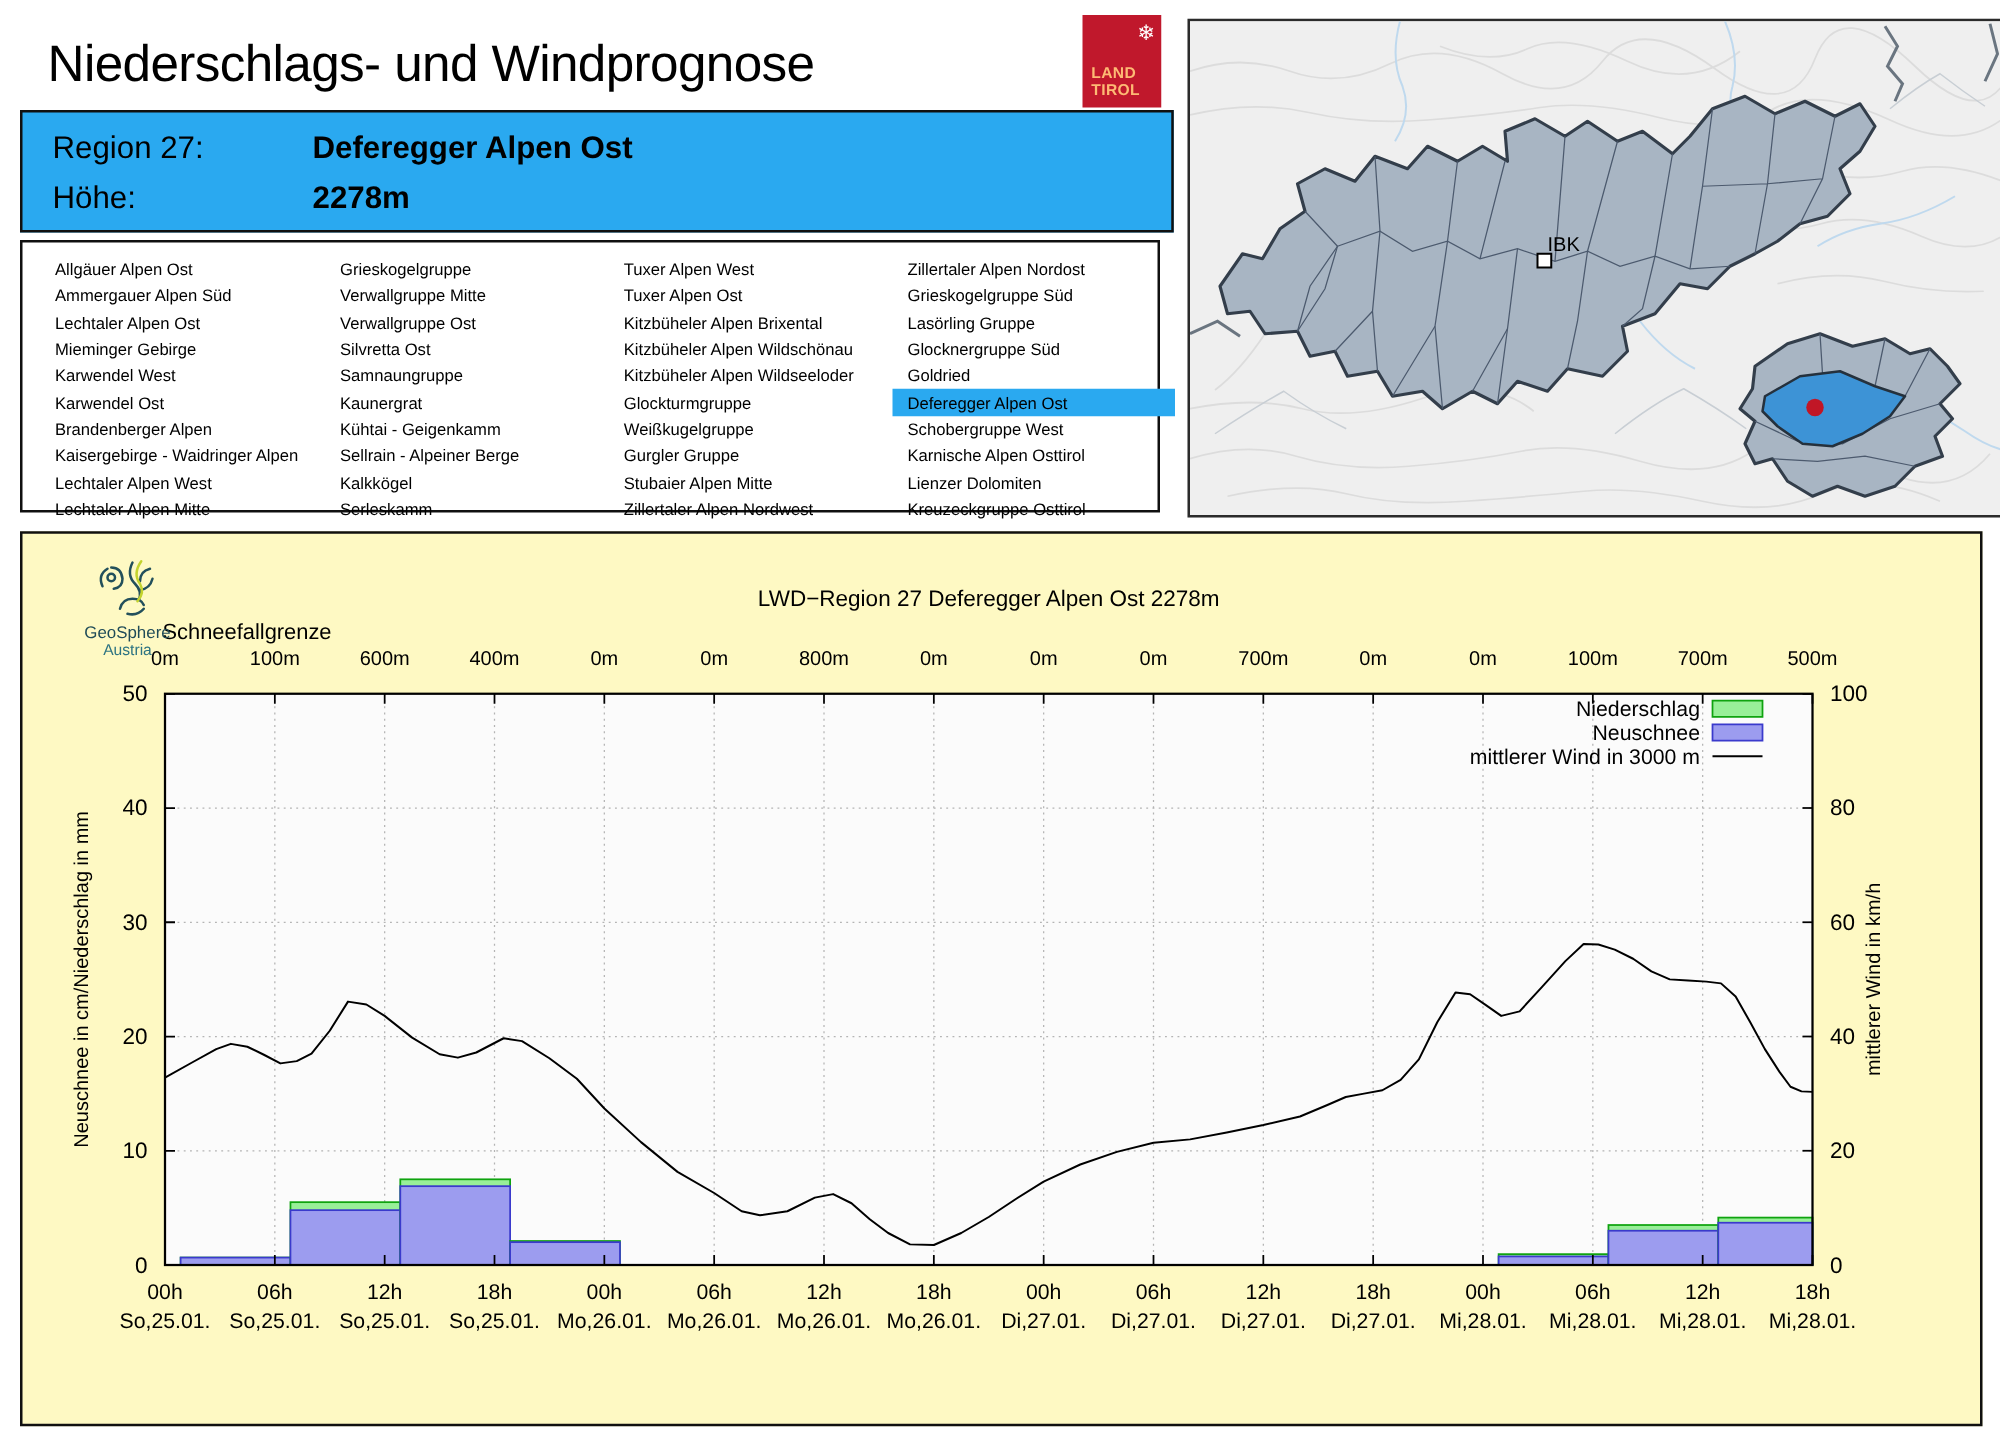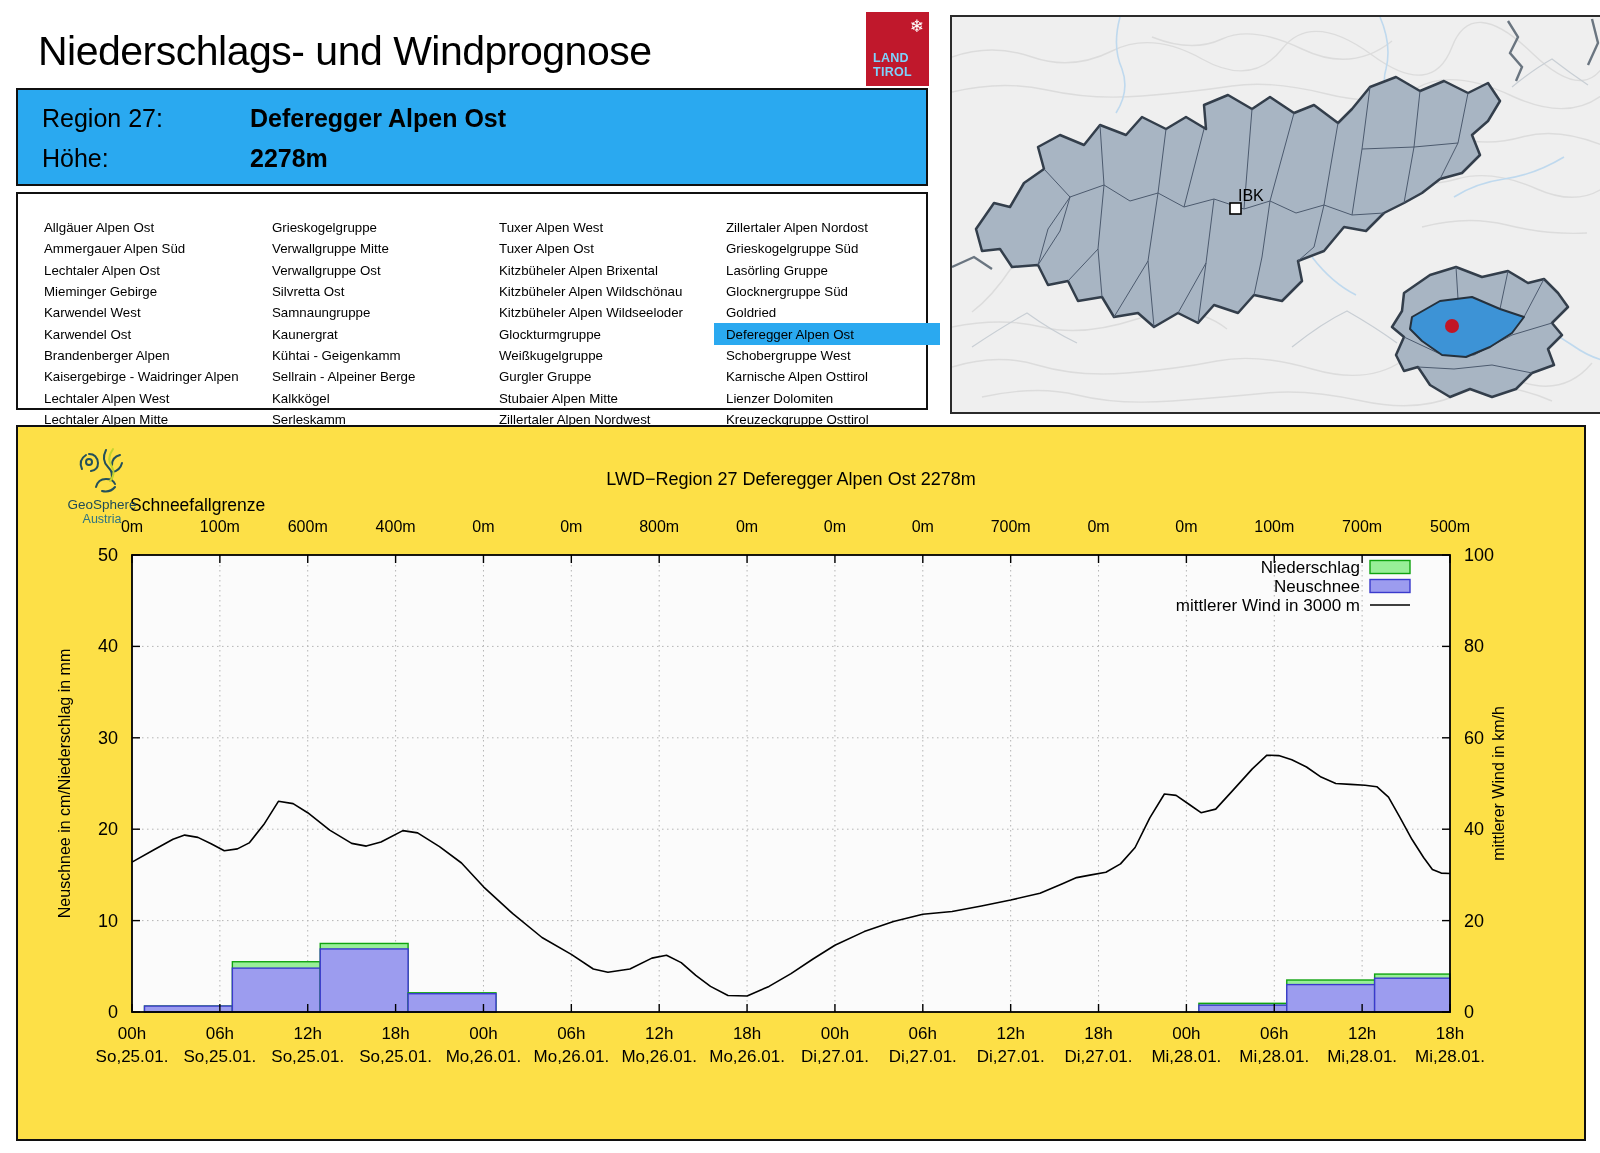--- a/index.html
+++ b/index.html
@@ -2,60 +2,60 @@
 <html><head>
 <meta charset="utf-8">
 <style>
   html,body{margin:0;padding:0;background:#fff;}
   body{width:1600px;height:1153px;position:relative;font-family:"Liberation Sans",sans-serif;color:#000;overflow:hidden;}
 
   
   #page-title{position:absolute;left:22px;top:12px;font-size:41px;font-weight:400;letter-spacing:-0.5px;margin:16px;}
   #lt-logo{position:absolute;left:866px;top:12px;width:63px;height:74px;background:#C0182C;}
   #lt-flake{position:absolute;right:5px;top:4px;color:#fff;font-size:17px;}
-  #lt-text{position:absolute;left:7px;bottom:7px;color:#7dd3fc;font-size:12.5px;font-weight:700;line-height:13.5px;letter-spacing:0.3px;}
+  #lt-text{position:absolute;left:7px;bottom:7px;color:#fdba74;font-size:12.5px;font-weight:700;line-height:13.5px;letter-spacing:0.3px;}
 
   #region-header{position:absolute;left:16px;top:88px;width:908px;height:94px;background:#2AA9F0;border:2px solid #101010;}
   .rh-row{position:absolute;left:24px;font-size:25px;}
   .rh-row .lbl{display:inline-block;width:208px;}
   .rh-row .val{font-weight:700;}
   #rh-row1{top:14px;} #rh-row2{top:54px;}
 
   
   #region-list{position:absolute;left:16px;top:192px;width:908px;height:214px;background:#fff;border:2px solid #101010;}
-  .rl-col{position:absolute;top:23px;}
+  .rl-col{position:absolute;top:11px;}
   .rl-item{height:21.3px;display:flex;align-items:center;font-size:13.3px;padding-left:12px;width:214px;white-space:nowrap;}
   .rl-item.selected{background:#2AA9F0;}
 
   
   #map-panel{position:absolute;left:937px;top:15px;width:660px;height:395px;border:2px solid #2b2b2b;background:#EFEFEF;margin-left:13px;}
   #map-panel svg{display:block;}
 
   
-  #chart-panel{position:absolute;left:16px;top:425px;width:1566px;height:712px;border:2px solid #101010;background:#fde047;}
+  #chart-panel{position:absolute;left:16px;top:425px;width:1566px;height:712px;border:2px solid #101010;background:#fef9c3;}
   #chart-svg{position:absolute;left:0;top:0;}
   #geosphere{position:absolute;left:36px;top:20px;width:96px;text-align:center;}
   #geosphere .gs-name{font-size:13.5px;font-weight:400;color:#1F4B57;line-height:15px;}
   #geosphere .gs-country{font-size:12.5px;color:#2E7482;line-height:14px;}
   text{font-family:"Liberation Sans",sans-serif;}
 </style>
 </head>
 <body>
 
 <h1 id="page-title">Niederschlags- und Windprognose</h1>
 
 <div id="lt-logo" style="background: rgb(192, 24, 44);">
   <div id="lt-flake">❄</div>
   <div id="lt-text">
     <div>LAND</div>
     <div>TIROL</div>
   </div>
 </div>
 
-<div id="region-header" style="background: rgb(42, 169, 240);">
+<div id="region-header" style="background: rgb(42, 169, 240); padding-left: 11px;">
   <div class="rh-row" id="rh-row1">
     <span class="lbl">Region 27:</span><span class="val">Deferegger Alpen Ost</span>
   </div>
   <div class="rh-row" id="rh-row2">
     <span class="lbl">Höhe:</span><span class="val">2278m</span>
   </div>
 </div>
 
 <div id="region-list">
     <div class="rl-col" style="left: 14px;">

